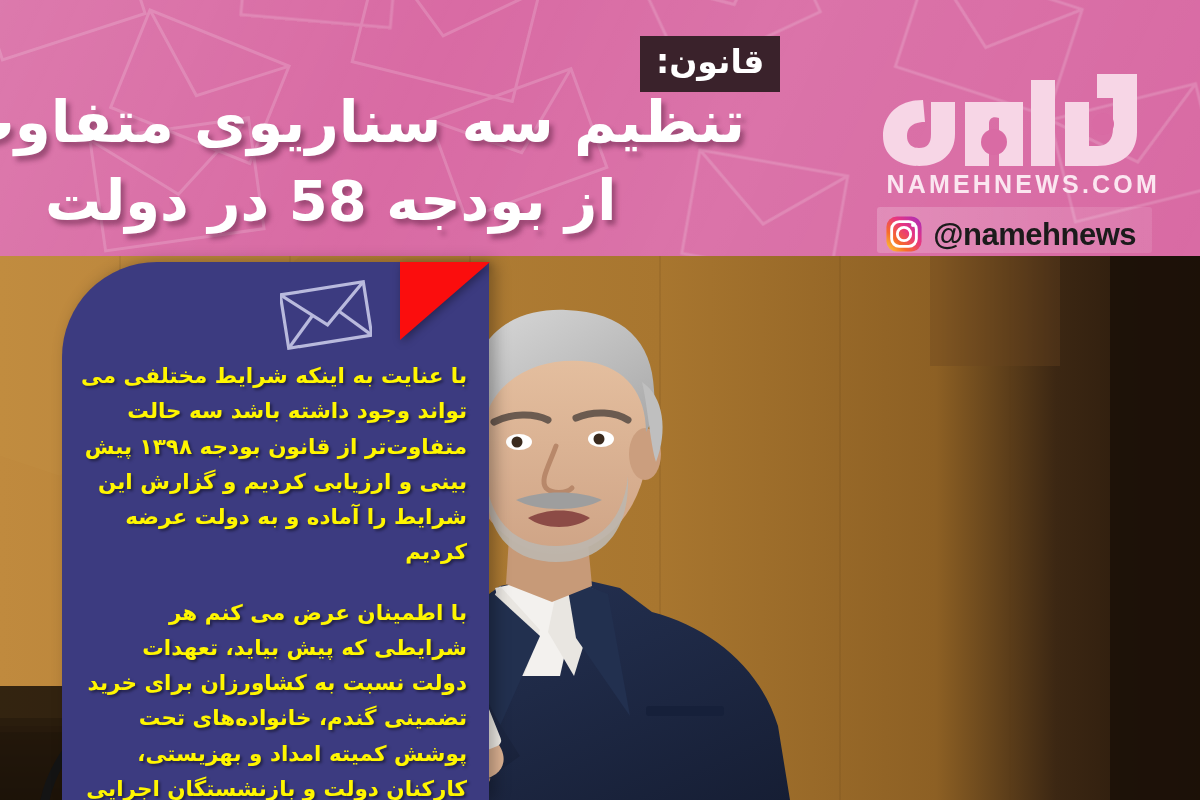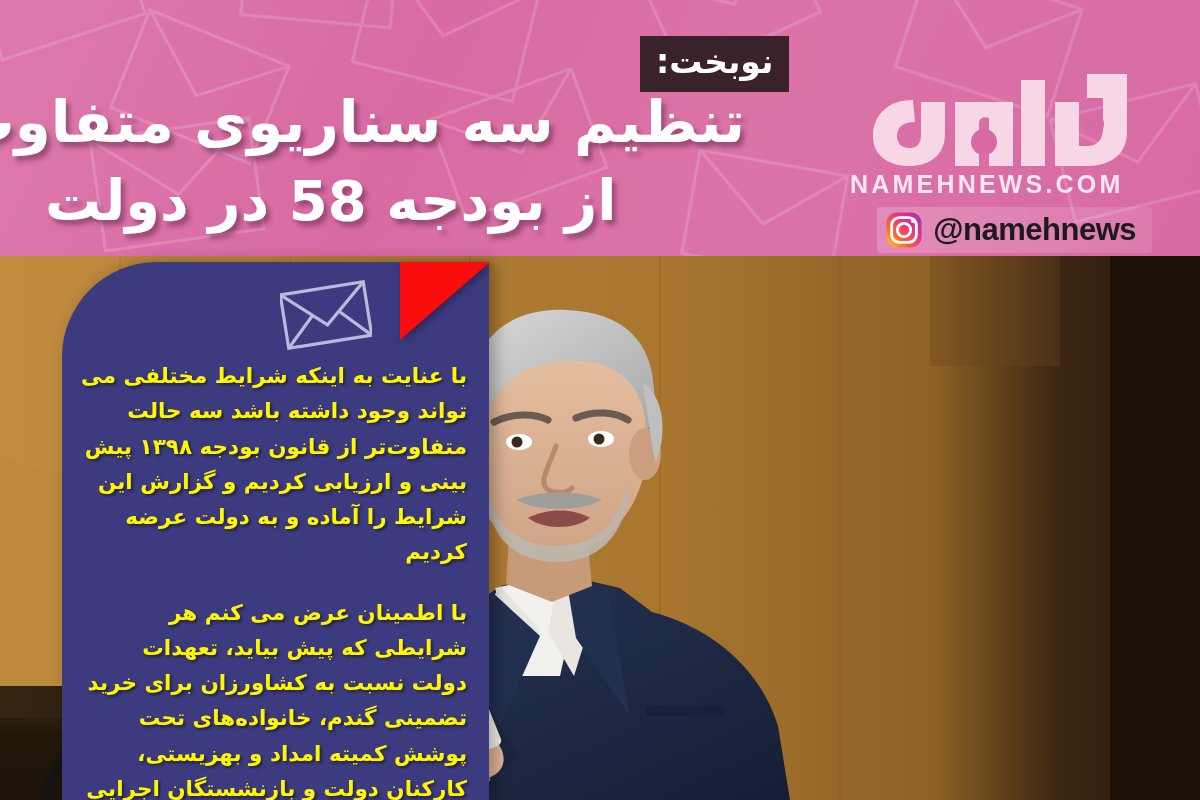--- a/index.html
+++ b/index.html
@@ -72,24 +72,24 @@
     line-height: 1.38;
     text-shadow: 4px 5px 5px rgba(80,25,55,0.45);
     white-space: nowrap;
   }
   .headline .hl-line { display: block; }
   .headline .hl-line-2 { font-size: 56px; }
 
   
   .logo-block {
     position: absolute;
-    right: 50px;
+    right: 40px;
     top: 72px;
     width: 300px;
-    text-align: left;
+    text-align: right;
   }
   .logo-mark {
     display: block;
     margin: 0 auto;
   }
   .logo-domain {
     display: block;
     margin-top: 2px;
     color: #fbe6f0;
     font-size: 25px;
@@ -98,21 +98,21 @@
     direction: ltr;
     font-family: "Liberation Sans", sans-serif;
   }
 
   .insta-badge {
     position: absolute;
     right: 48px;
     top: 207px;
     height: 46px;
     display: flex;
-    align-items: center;
+    align-items: flex-end;
     gap: 10px;
     background: linear-gradient(90deg, rgba(255,255,255,0.20), rgba(255,255,255,0.10));
     padding: 0 16px 0 8px;
     border-radius: 3px;
     direction: ltr;
   }
   .insta-handle {
     color: #1b1b1b;
     font-size: 31px;
     font-weight: bold;
@@ -227,21 +227,21 @@
           <polyline points="0,0 75,62 150,0"></polyline>
         </g>
         <g transform="translate(250,-90) rotate(5)">
           <rect x="0" y="0" width="150" height="105"></rect>
           <polyline points="0,0 75,62 150,0"></polyline>
         </g>
       </g>
     </svg>
     <div class="header-sheen"></div>
 
-    <div class="kicker">نوبخت:</div>
+    <div class="kicker">قانون:</div>
 
     <div class="headline">
       <span class="hl-line hl-line-1">تنظیم سه سناریوی متفاوت‌تر</span>
       <span class="hl-line hl-line-2">از بودجه 58 در دولت</span>
     </div>
 
     <div class="logo-block">
       <svg class="logo-mark" width="262" height="96" viewBox="0 0 262 96">
         <g fill="#f7d6e6">
 

